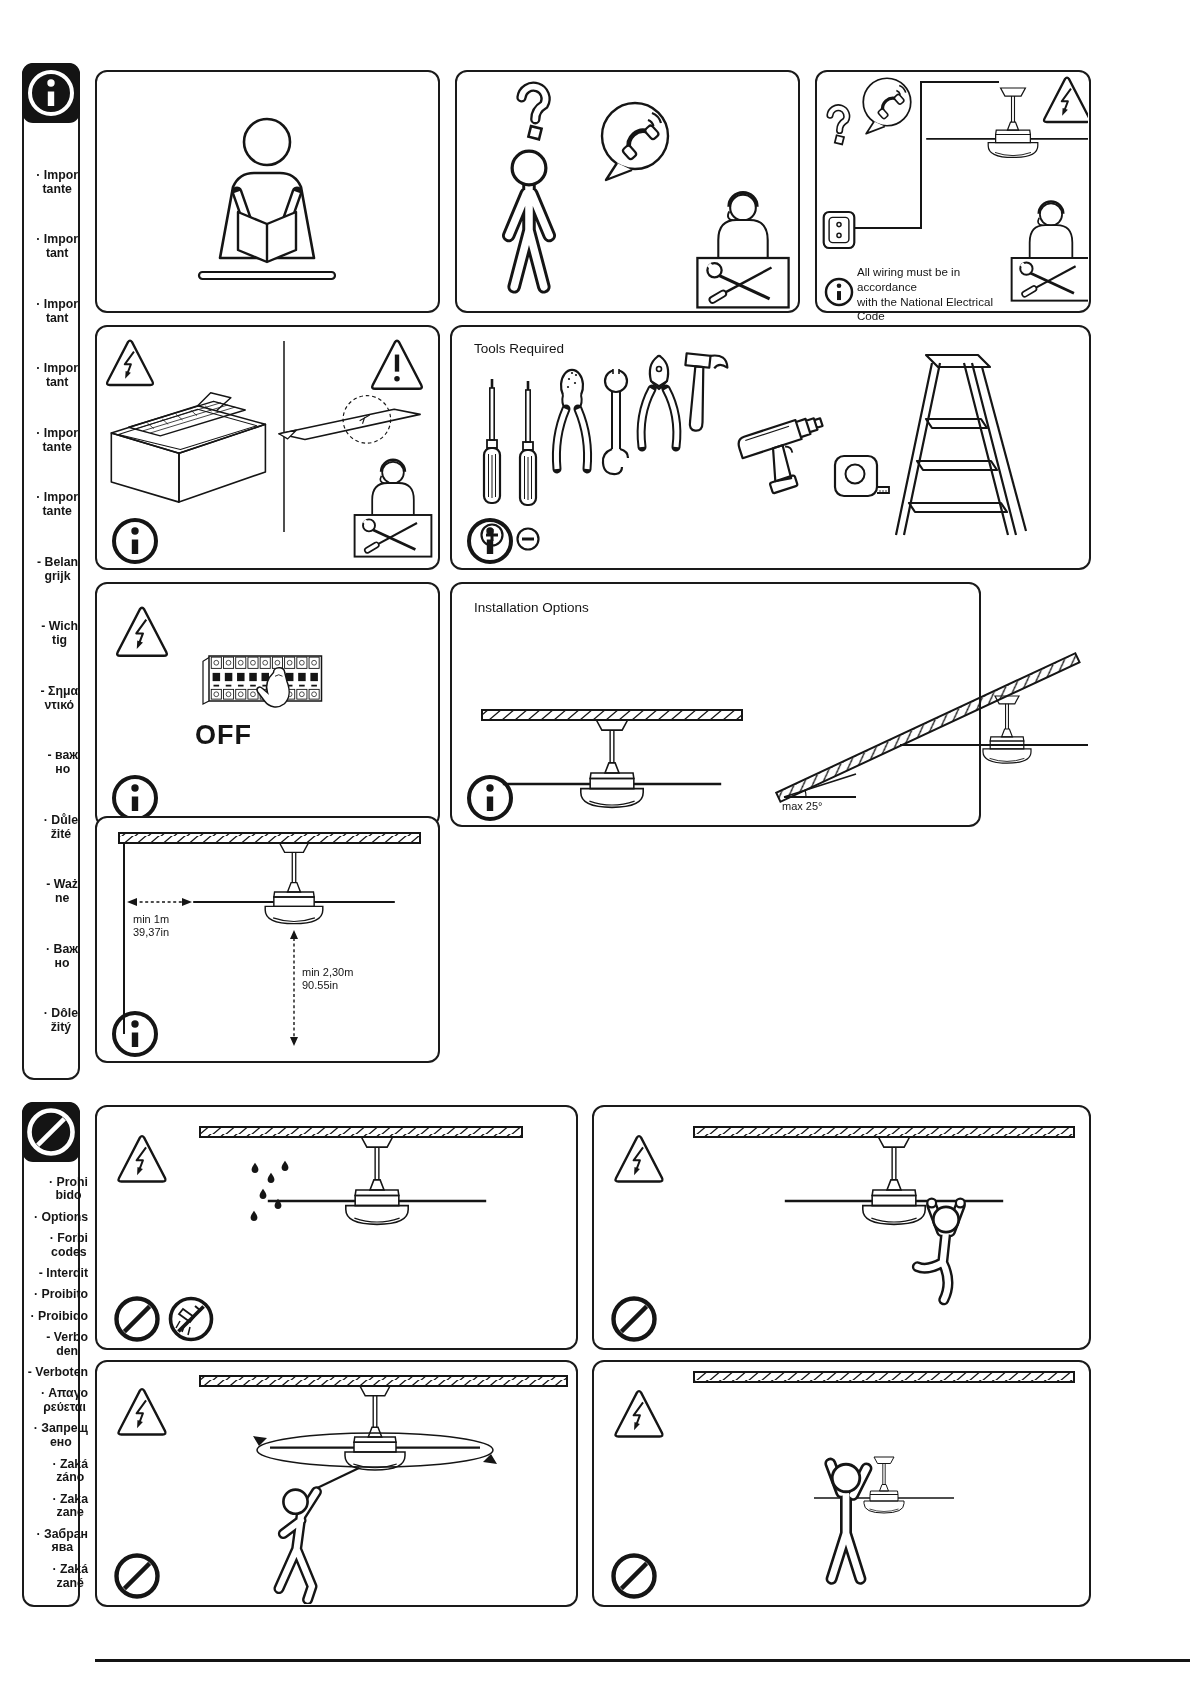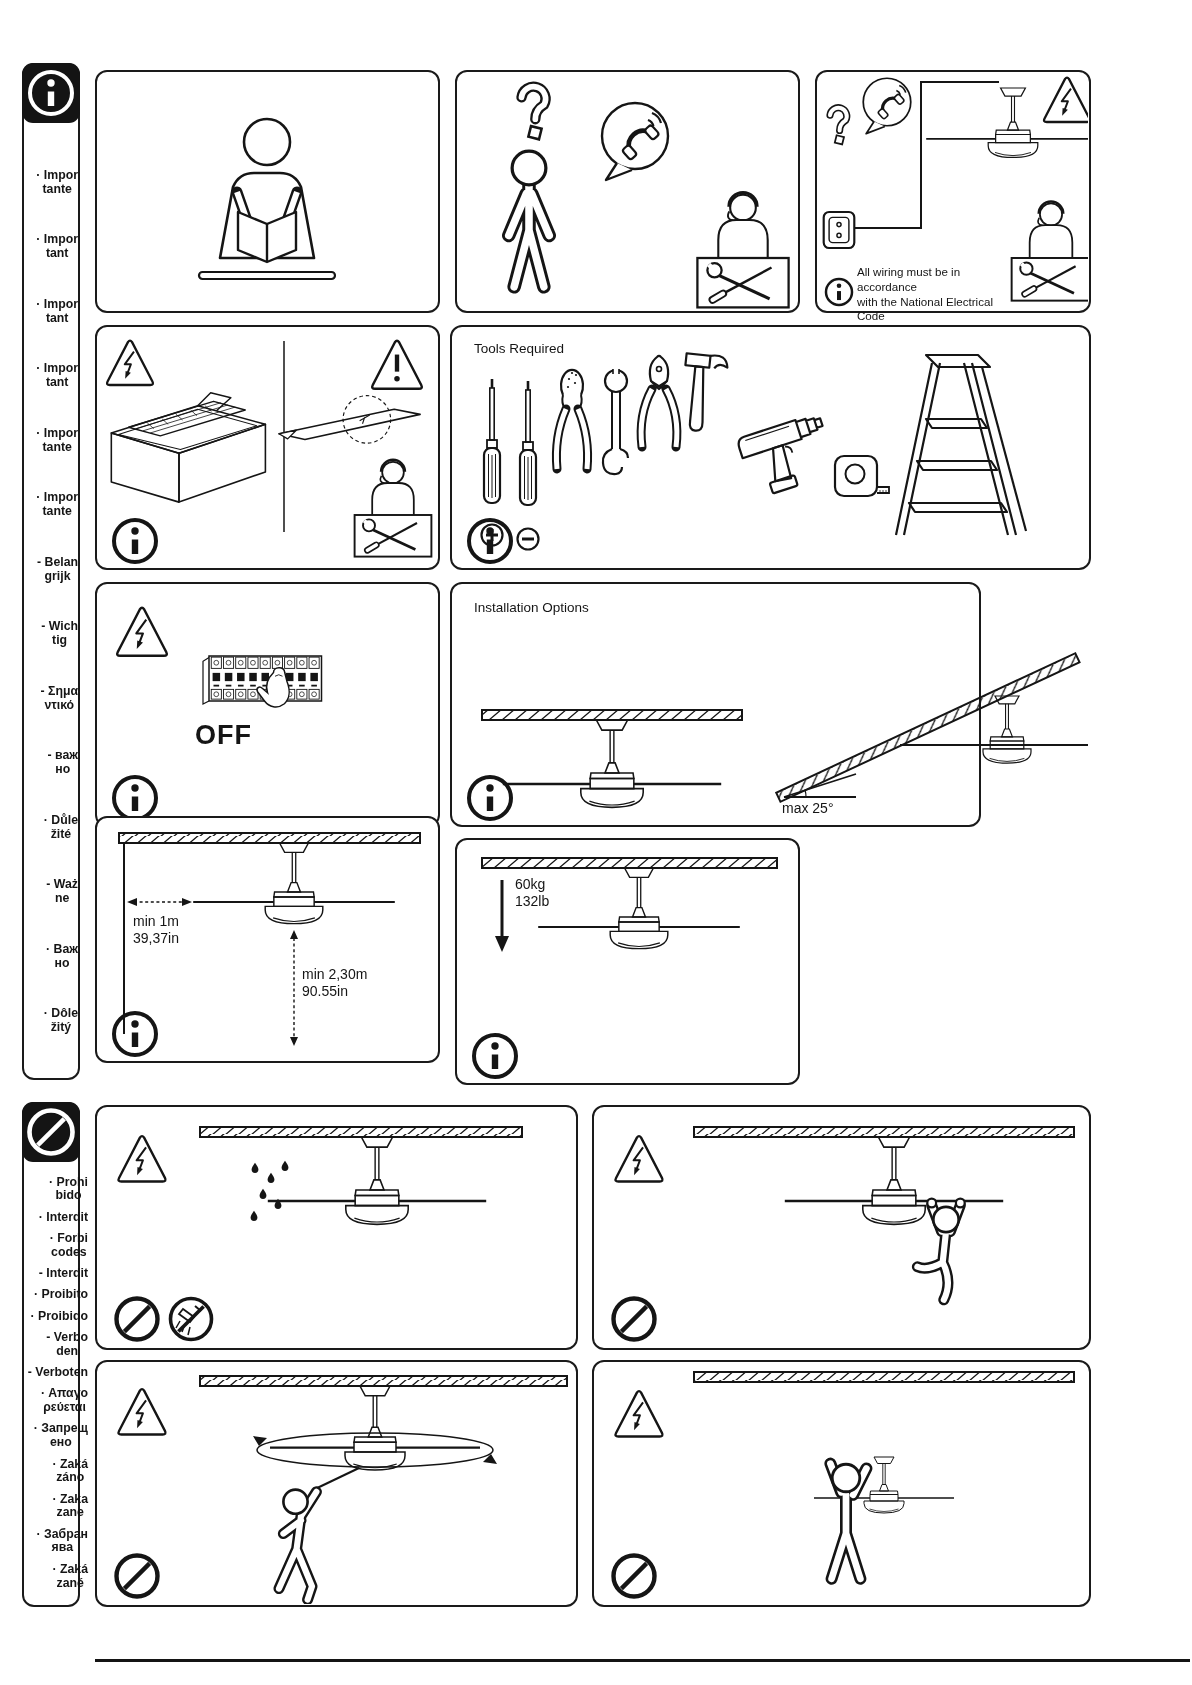--- a/index.html
+++ b/index.html
@@ -8,21 +8,21 @@
   .panel{position:absolute;border:2.5px solid #1a1a1a;border-radius:12px;background:#fff;box-sizing:border-box;}
   .sbox{position:absolute;border:2.5px solid #1a1a1a;border-radius:12px;background:#fff;box-sizing:border-box;}
   .badge{position:absolute;background:#141414;border-radius:11px;}
   .badge svg{display:block;}
   .sblist{position:absolute;display:flex;flex-direction:column;justify-content:space-evenly;align-items:flex-end;}
   .sbword{font-size:12.3px;font-weight:700;text-align:center;line-height:1.12;white-space:pre-line;}
   .art{position:absolute;left:0;top:0;}
   .txt{position:absolute;white-space:pre-line;color:#151515;}
   .ptitle{font-size:13.5px;}
   .note{font-size:11.6px;line-height:1.28;}
-  .dim{font-size:14px;line-height:1.22;}
+  .dim{font-size:11px;line-height:1.22;}
   .off{font-size:27px;font-weight:700;letter-spacing:1px;}
   .footer-line{position:absolute;background:#141414;}
 </style>
 </head>
 <body>
 
 <svg width="0" height="0" style="position:absolute">
 <defs>
   <pattern id="hatch" width="13" height="9" patternUnits="userSpaceOnUse">
     <path d="M-2,10 L11,-1 M11,10 L24,-1" stroke="#151515" stroke-width="1.3" fill="none"></path>
@@ -409,42 +409,31 @@
       <path d="M197,120 V220" stroke="#151515" stroke-width="1.4" stroke-dasharray="3 2.6"></path>
       <path d="M197,112 L193,121 L201,121 Z M197,228 L193,219 L201,219 Z" fill="#151515"></path>
       <use href="#d-info" transform="translate(38,216)" style="color:#151515"></use>
     </svg>
     <div class="txt dim" style="left:36px;top:95px">min 1m
 39,37in</div>
     <div class="txt dim" style="left:205px;top:148px">min 2,30m
 90.55in</div>
   </div>
 
-  <div class="panel" style="left:455px;top:838px;width:345px;height:247px">
-    <svg class="art" width="340" height="242">
-      <rect x="25" y="18" width="295" height="10" fill="url(#hatch)" stroke="#151515" stroke-width="2"></rect>
-      <use href="#d-fan" transform="translate(182,28) scale(0.72)"></use>
-      <path d="M45,40 V98" stroke="#151515" stroke-width="3"></path>
-      <path d="M45,112 L38,96 L52,96 Z" fill="#151515"></path>
-      <use href="#d-info" transform="translate(38,216)" style="color:#151515"></use>
-    </svg>
-    <div class="txt dim" style="left:58px;top:36px">60kg
-132lb</div>
-  </div>
 
   <div class="sbox" style="left:22px;top:1102px;width:58px;height:505px"></div>
   <div class="badge" style="left:22px;top:1102px;width:58px;height:60px">
     <svg width="58" height="60">
         <use href="#d-prohibit" transform="translate(29,30) scale(1.05)" style="color:#fff"></use>
       </svg>
   </div>
   <div class="sblist" style="left:24px;top:1168px;width:64px;height:430px">
     <div class="sbword">· Prohi
 bido</div>
-    <div class="sbword">· Interdit</div>
+    <div class="sbword">· Options</div>
     <div class="sbword">· Forbi
 codes</div>
     <div class="sbword">- Interdit</div>
     <div class="sbword">· Proibito</div>
     <div class="sbword">· Proibido</div>
     <div class="sbword">- Verbo
 den</div>
     <div class="sbword">- Verboten</div>
     <div class="sbword">· Απαγο
 ρεύεται</div>

